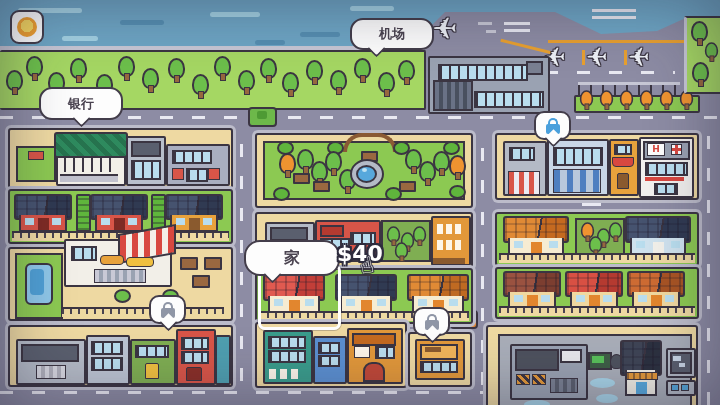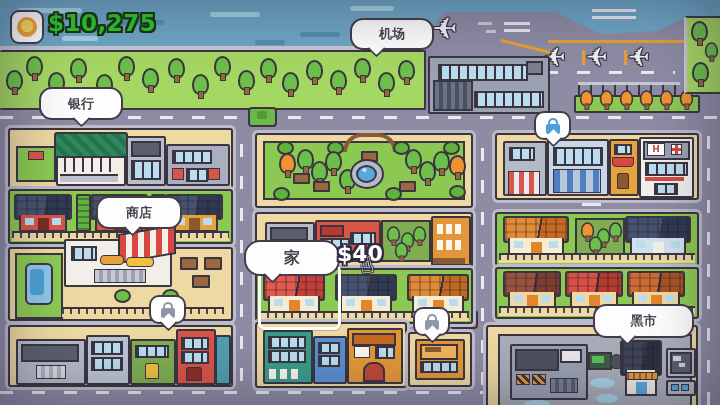--- a/index.html
+++ b/index.html
@@ -472,42 +472,35 @@
   </div>
 
   <div class="a sel" style="left:258px;top:264px;width:77px;height:60px"></div>
 
   <div class="a bubble" style="left:350px;top:18px;width:80px;height:28px;--tx:18px">
     <span>机场</span>
   </div>
   <div class="a bubble" style="left:39px;top:87px;width:80px;height:29px">
     <span>银行</span>
   </div>
-  <div class="a bubble" style="left:96px;top:196px;width:82px;height:29px;--tx:28px">
-    <span>商店</span>
-  </div>
   <div class="a bubble" style="left:244px;top:240px;width:92px;height:32px;--tx:20px;font-size:16px;border-radius:16px">
     <span>家</span>
   </div>
-  <div class="a bubble" style="left:593px;top:304px;width:97px;height:30px;--tx:26px">
-    <span>黑市</span>
-  </div>
 
   <div class="a bubble" style="left:534px;top:111px;width:33px;height:25px;--tx:11px;color:#4aa0dc;border-radius:10px">
     <span class="lockicon"></span>
   </div>
   <div class="a bubble" style="left:149px;top:295px;width:33px;height:25px;--tx:11px;color:#8f96a6;border-radius:10px">
     <span class="lockicon"></span>
   </div>
   <div class="a bubble" style="left:413px;top:307px;width:33px;height:25px;--tx:11px;color:#8f96a6;border-radius:10px">
     <span class="lockicon"></span>
   </div>
 
   <div class="a price" style="left:337px;top:241px">$40</div>
   <div class="a cursor" style="left:360px;top:253px">☝</div>
 
   <div class="a coin" style="left:10px;top:10px;z-index:10">
     <i class="sun"></i>
   </div>
-  <div class="a money" style="left:48px;top:10px;z-index:10">$10,275</div>
 
   <div class="a vig" style="left:0;top:0;width:720px;height:405px"></div>
 </div>
 
 </body></html>

